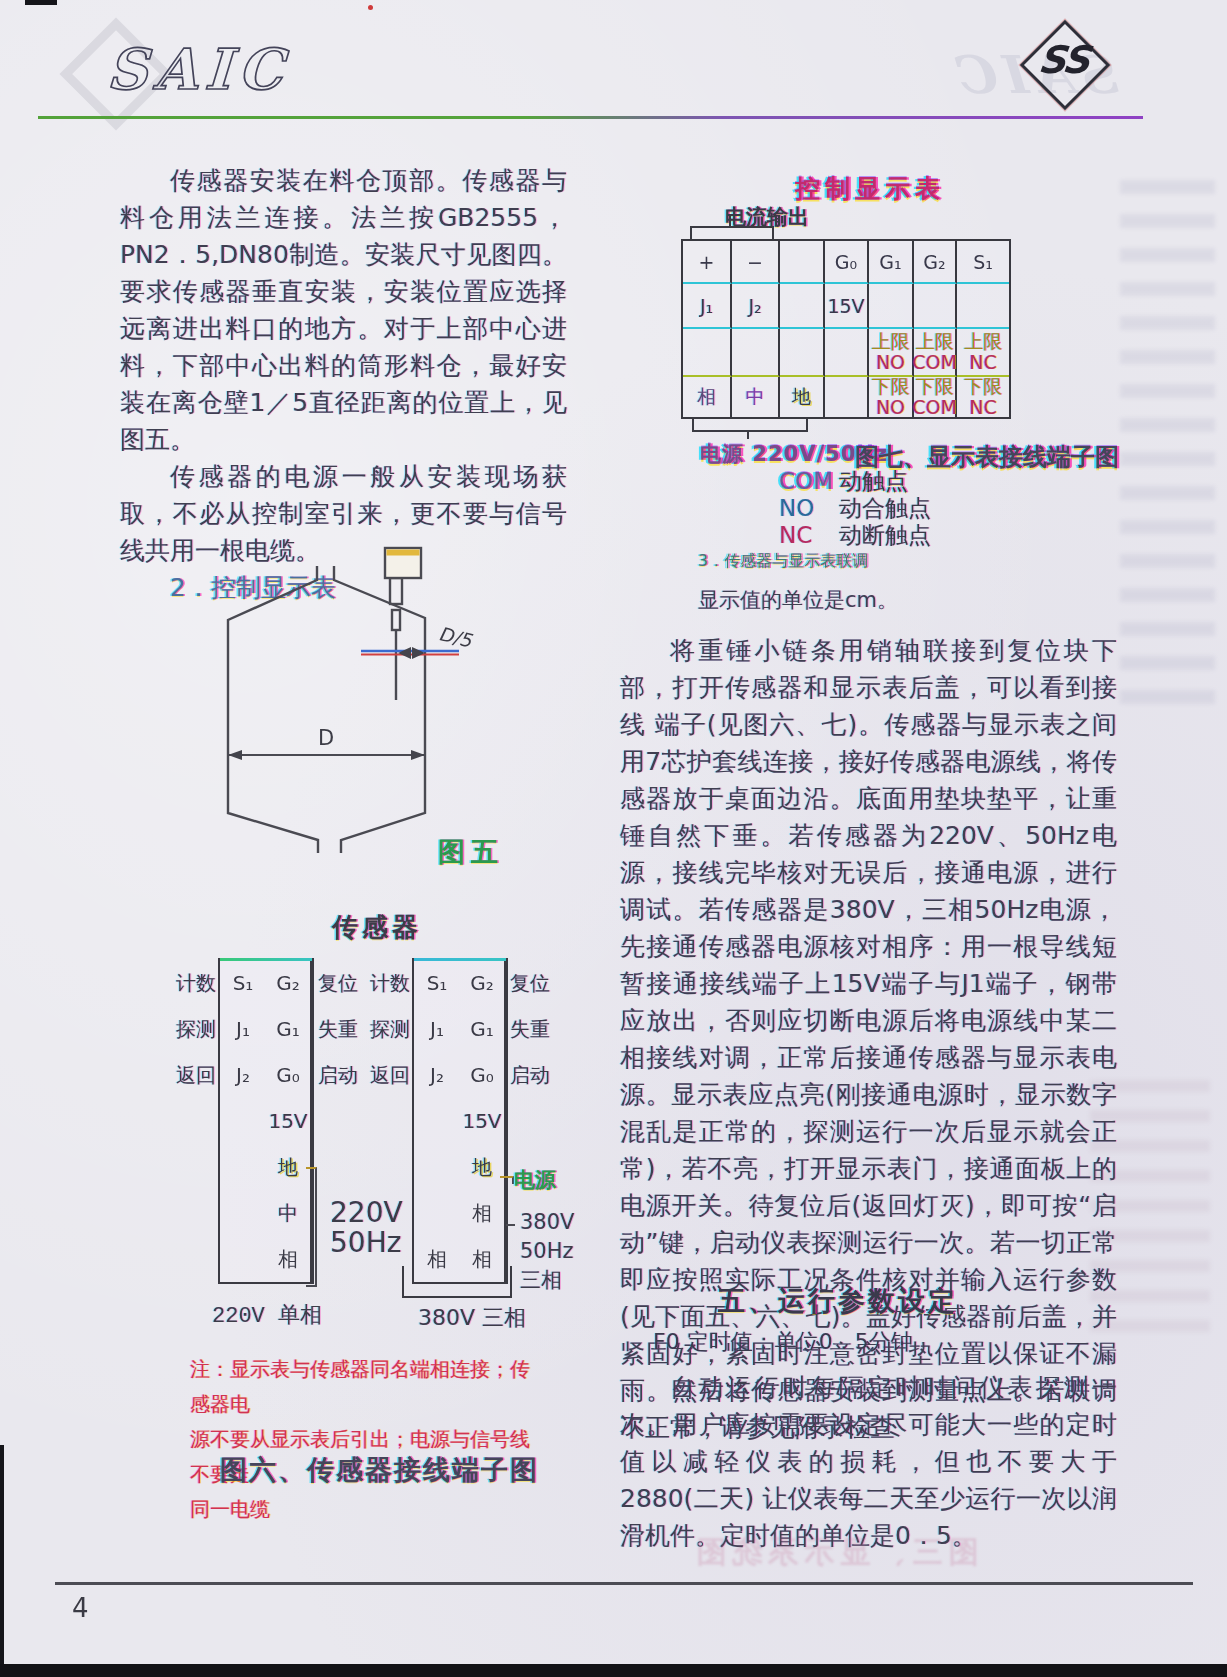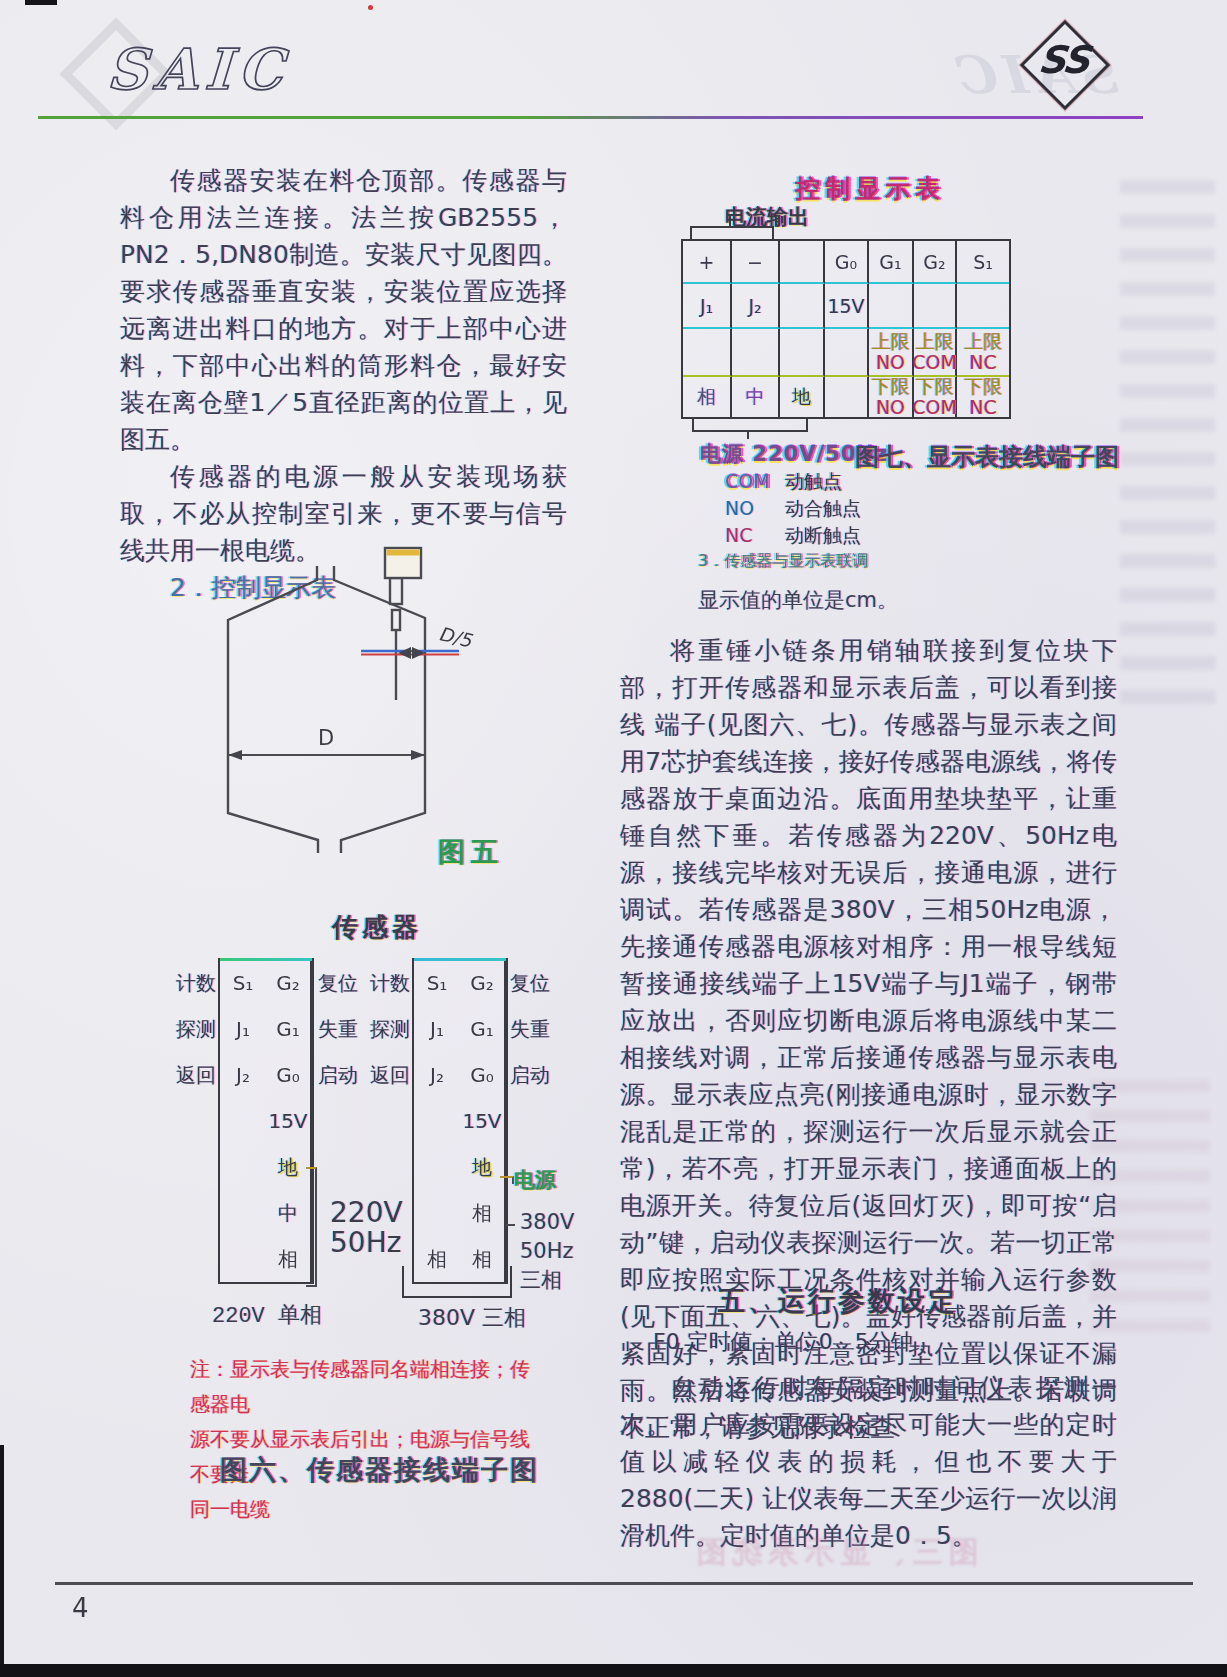--- a/index.html
+++ b/index.html
@@ -231,21 +231,21 @@
         <span class="limit">下限</span>
         <span class="contact">NC</span>
       </div>
   </div>
 
   <div class="abs" style="left:692px;top:419px;width:112px;height:11px;border-bottom:2.2px solid #3a3a42;border-left:2.2px solid #3a3a42;border-right:2.2px solid #3a3a42;"></div>
   <div class="abs" style="left:747px;top:430px;width:2.2px;height:9px;background:#3a3a42;"></div>
   <div class="abs fr3" style="left:700px;top:440px;font-size:21px;font-weight:bold;color:#7a4a8a;letter-spacing:1px;">电源  220V/50Hz</div>
   <div class="abs fr3" style="left:855px;top:434px;font-size:24px;font-weight:bold;color:#45455a;margin-top:7px;">图七、显示表接线端子图</div>
 
-  <div class="abs" style="left:725px;top:468px;font-size:19px;line-height:27px;color:#3a3a46;">
+  <div class="abs" style="left:779px;top:468px;font-size:23px;line-height:27px;color:#3a3a46;">
     <div><span class="fr3" style="display:inline-block;width:60px;color:#6a5a9a;">COM</span><span class="fr2">动触点</span></div>
     <div><span class="fr" style="display:inline-block;width:60px;color:#2a6a9a;">NO</span><span class="fr">动合触点</span></div>
     <div><span class="fr" style="display:inline-block;width:60px;color:#b62a5e;">NC</span><span class="fr">动断触点</span></div>
   </div>
 
   <div class="abs fr2" style="left:698px;top:551px;font-size:16px;color:#3f7a72;">3．传感器与显示表联调</div>
   <div class="abs fr" style="left:698px;top:586px;font-size:21px;color:#3f3f50;">显示值的单位是cm。</div>
   <div class="abs body-text fr" style="left:620px;top:620px;width:497px;">
     <p class="ind">将重锤小链条用销轴联接到复位块下部，打开传感器和显示表后盖，可以看到接线 端子(见图六、七)。传感器与显示表之间用7芯护套线连接，接好传感器电源线，将传感器放于桌面边沿。底面用垫块垫平，让重锤自然下垂。若传感器为220V、50Hz电源，接线完毕核对无误后，接通电源，进行调试。若传感器是380V，三相50Hz电源，先接通传感器电源核对相序：用一根导线短暂接通接线端子上15V端子与J1端子，钢带应放出，否则应切断电源后将电源线中某二相接线对调，正常后接通传感器与显示表电源。显示表应点亮(刚接通电源时，显示数字混乱是正常的，探测运行一次后显示就会正常)，若不亮，打开显示表门，接通面板上的电源开关。待复位后(返回灯灭)，即可按“启动”键，启动仪表探测运行一次。若一切正常即应按照实际工况条件核对并输入运行参数(见下面五、六、七)。盖好传感器前后盖，并紧固好，紧固时注意密封垫位置以保证不漏雨。然后将传感器安装到测量点上。若联调不正常，请参见附录检查</p>
   </div>

